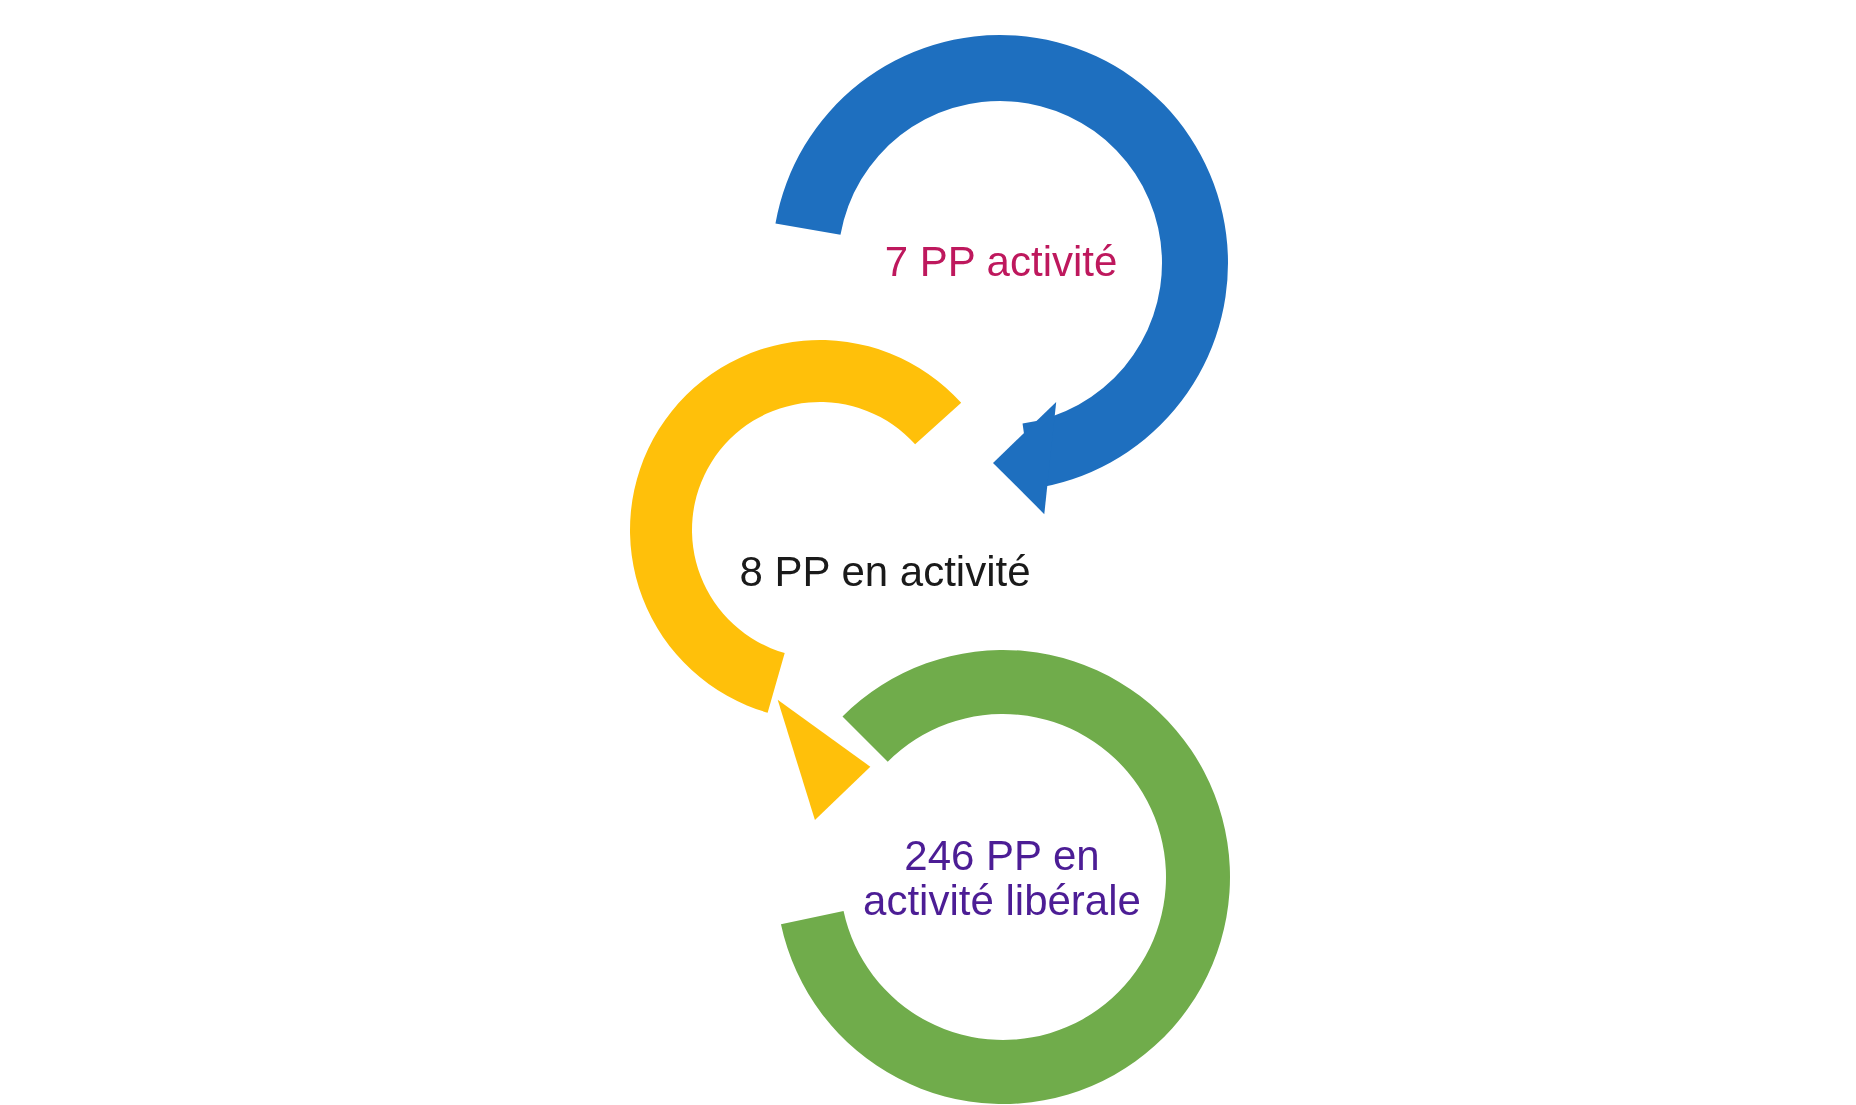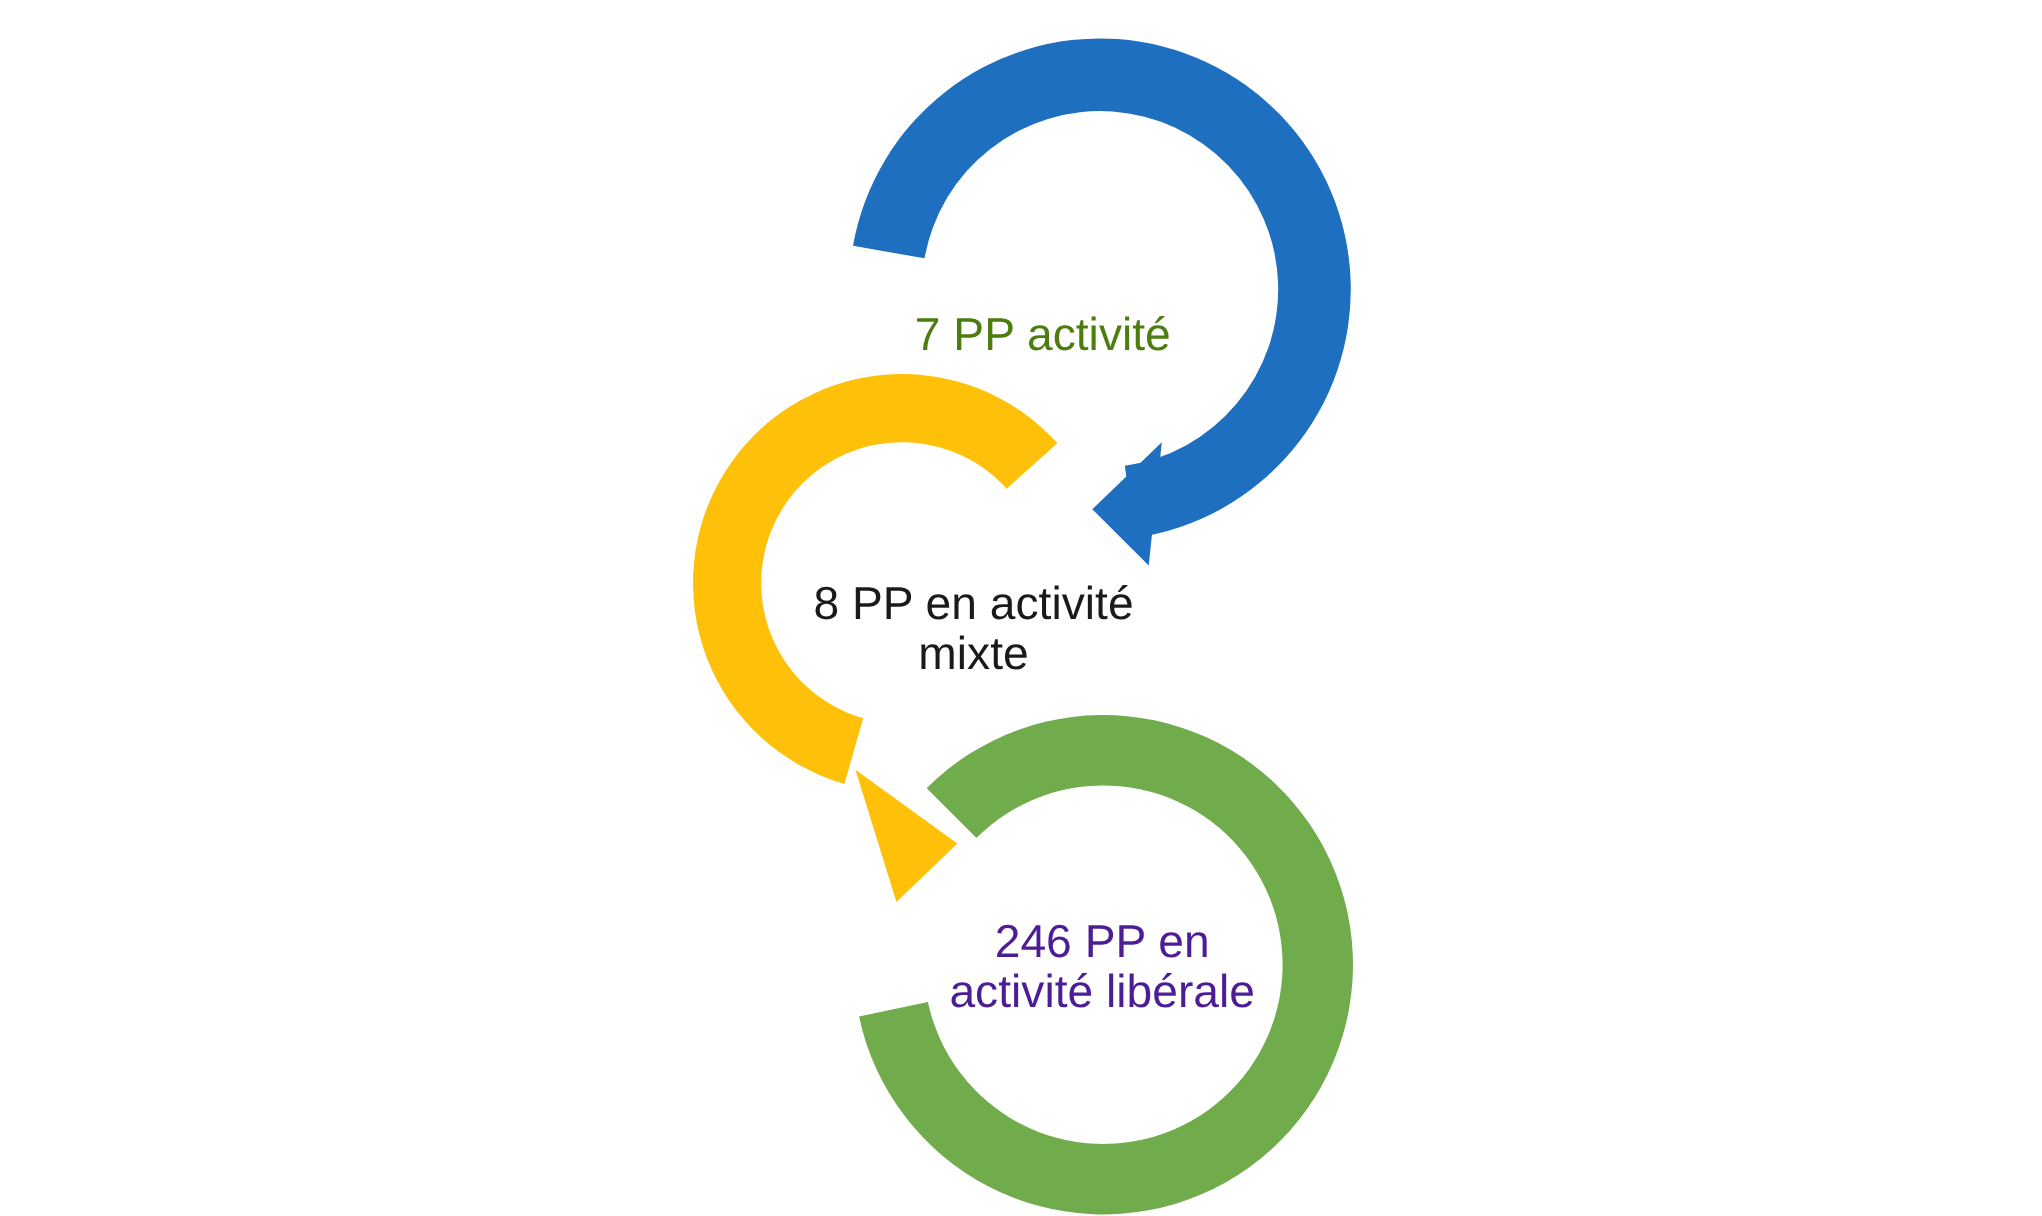--- a/index.html
+++ b/index.html
@@ -52,27 +52,26 @@
     <g>
       <path class="band" d="M961.1975168407049,402.86518479181694 A190,190 0 1 0 767.6289023947702,712.6397222282806 L784.7184184554242,653.0414970801048 A128,128 0 1 1 915.1225376611064,444.35128238606615 Z" fill="#ffc00a"></path>
       <path class="head" d="M777.6636682700582,699.8017520982994 L814.9388021331878,819.9558315953534 L870.3146291778978,766.711719377581 Z" fill="#ffc00a"></path>
     </g>
     <g>
       <path class="band" d="M842.4867606706537,716.4867606706538 A227,227 0 1 1 780.9604946334262,924.1959538156315 L843.5619410803897,910.8896056032949 A163,163 0 1 0 887.7415946665927,761.7415946665927 Z" fill="#70ac4b"></path>
       <path class="head" style="display: none;"></path>
     </g>
   </svg>
 
-  <div class="step-label" style="left: 948px; top: 261px; color: #4d7c0f; margin-top: 43px;">
+  <div class="step-label" style="left: 1001px; top: 261px; color: #be185d;">
     <span>7 PP activité</span>
   </div>
 
   <div class="step-label" style="left: 885px; top: 571px; color: rgb(26, 26, 26);">
     <span>8 PP en activité</span>
-    <span>mixte</span>
   </div>
 
   <div class="step-label" style="left: 1002px; top: 878px; color: #4c1d95;">
     <span>246 PP en</span>
     <span>activité libérale</span>
   </div>
 
 </div>
 
 </body></html>

